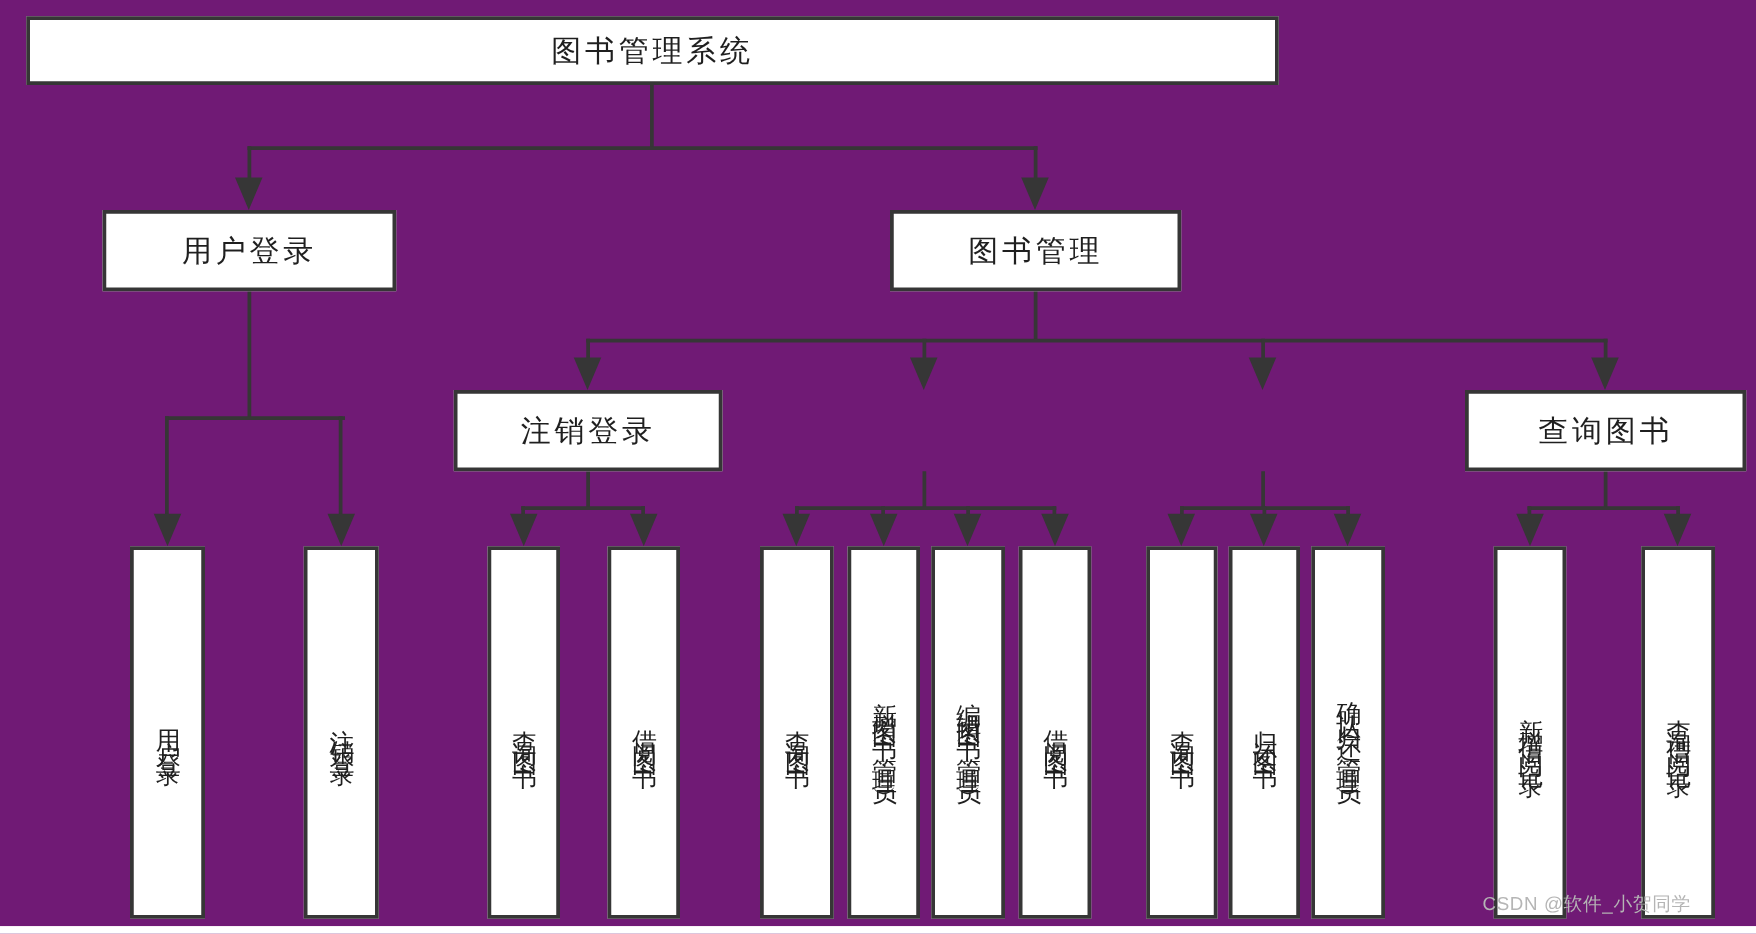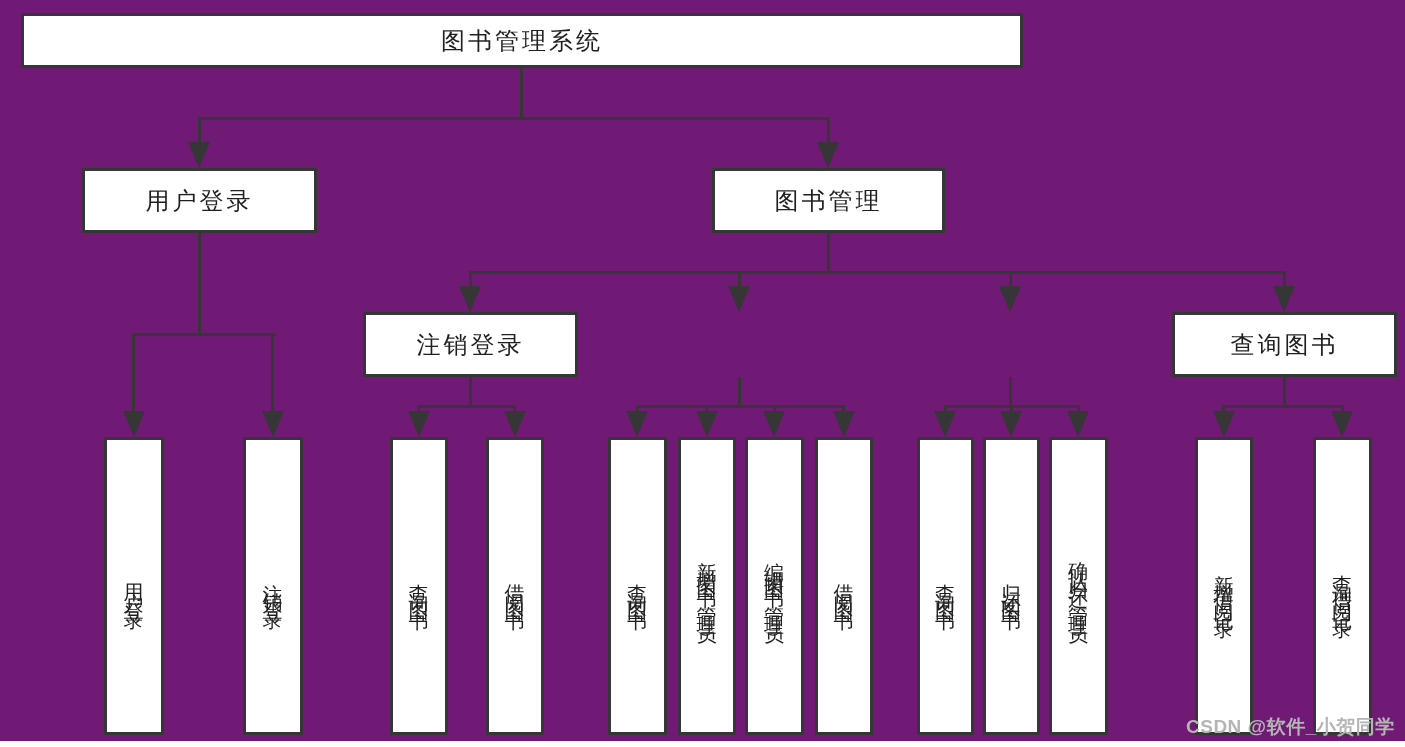--- a/index.html
+++ b/index.html
@@ -14,22 +14,22 @@
   }
   .node.h { font-size:24px; letter-spacing:3px; white-space:nowrap; }
   .node.v { font-size:20px; writing-mode:vertical-rl; text-orientation:mixed; letter-spacing:9px; line-height:1; }
   .line { position:absolute; background:#363636; z-index:1; }
   .arr {
     position:absolute; width:0; height:0; z-index:1;
     border-left:11px solid transparent; border-right:11px solid transparent;
     border-top:26px solid #363636;
   }
   .watermark {
-    position:absolute; color:#b5b5b5; font-size:19px; letter-spacing:0.5px;
-    white-space:nowrap; z-index:5;font-weight:bold;
+    position:absolute; color:#b5b5b5; font-size:15px; letter-spacing:0.5px;
+    white-space:nowrap; z-index:5;
   }
 </style>
 </head>
 <body>
 
 <div id="canvas">
 
   <div class="line" style="left:520px;top:68px;width:3px;height:50px"></div>
   <div class="line" style="left:198px;top:117px;width:632px;height:3px"></div>
   <div class="line" style="left:198px;top:117px;width:3px;height:28px"></div>

